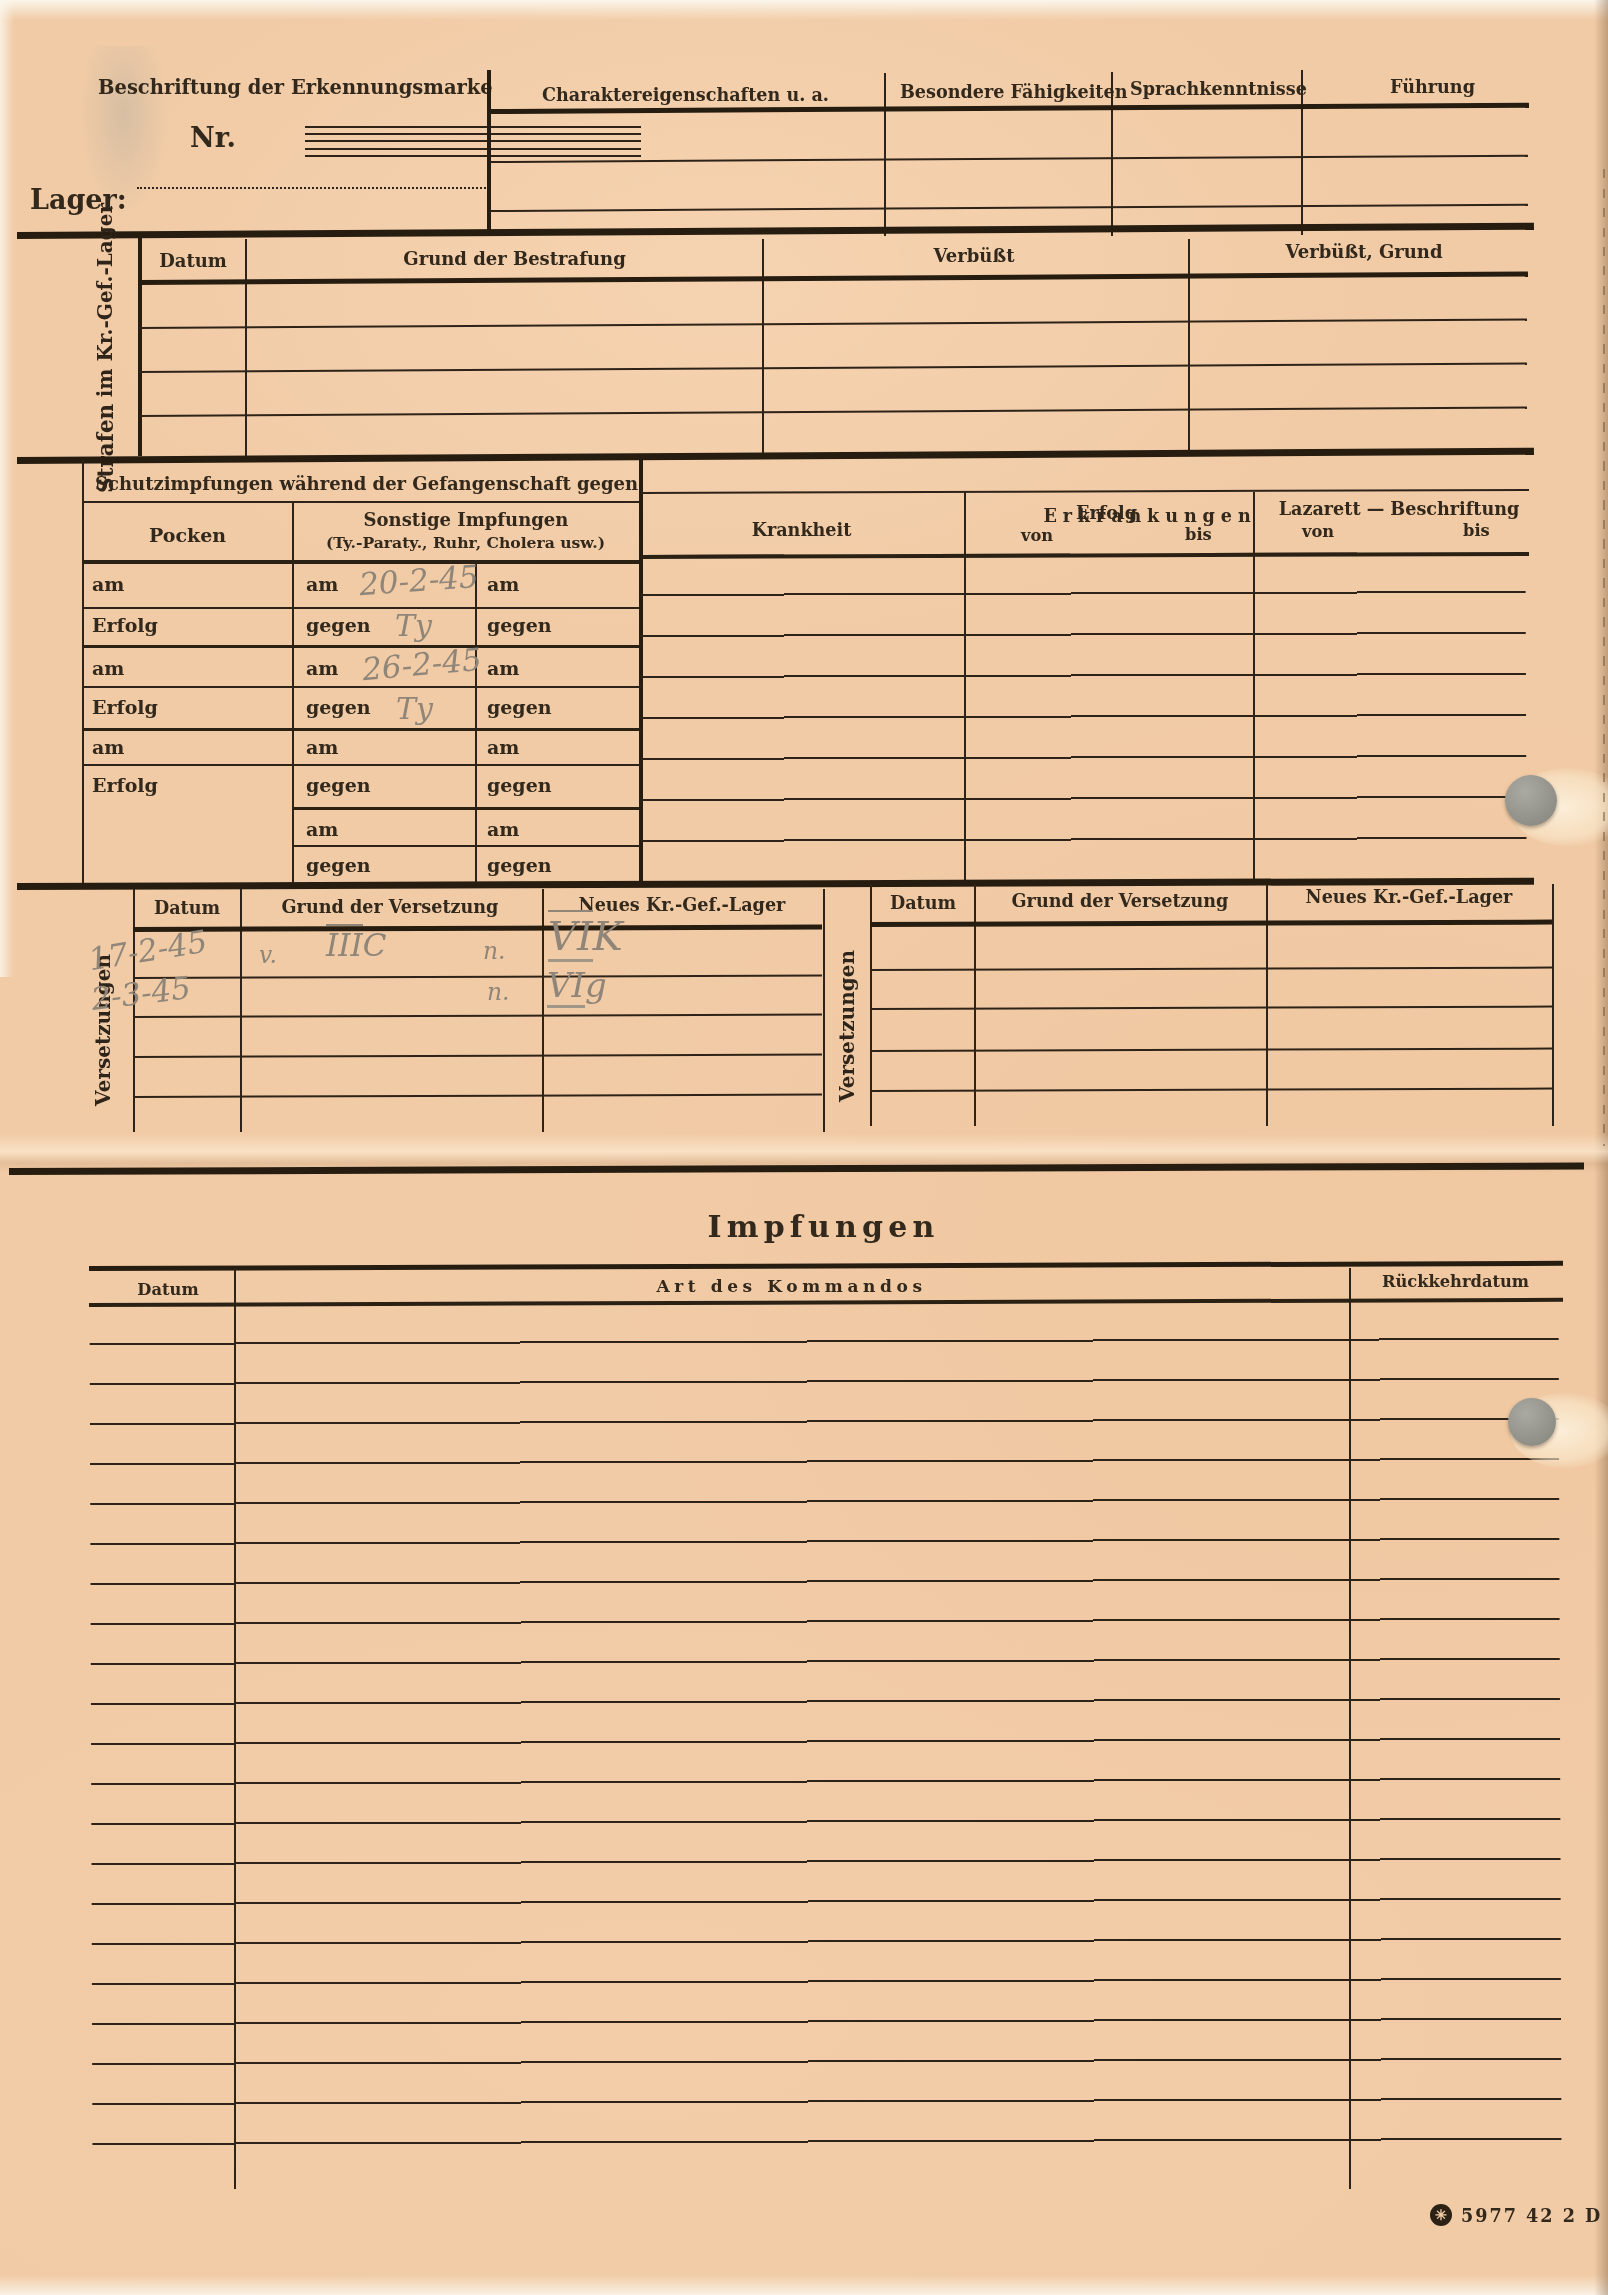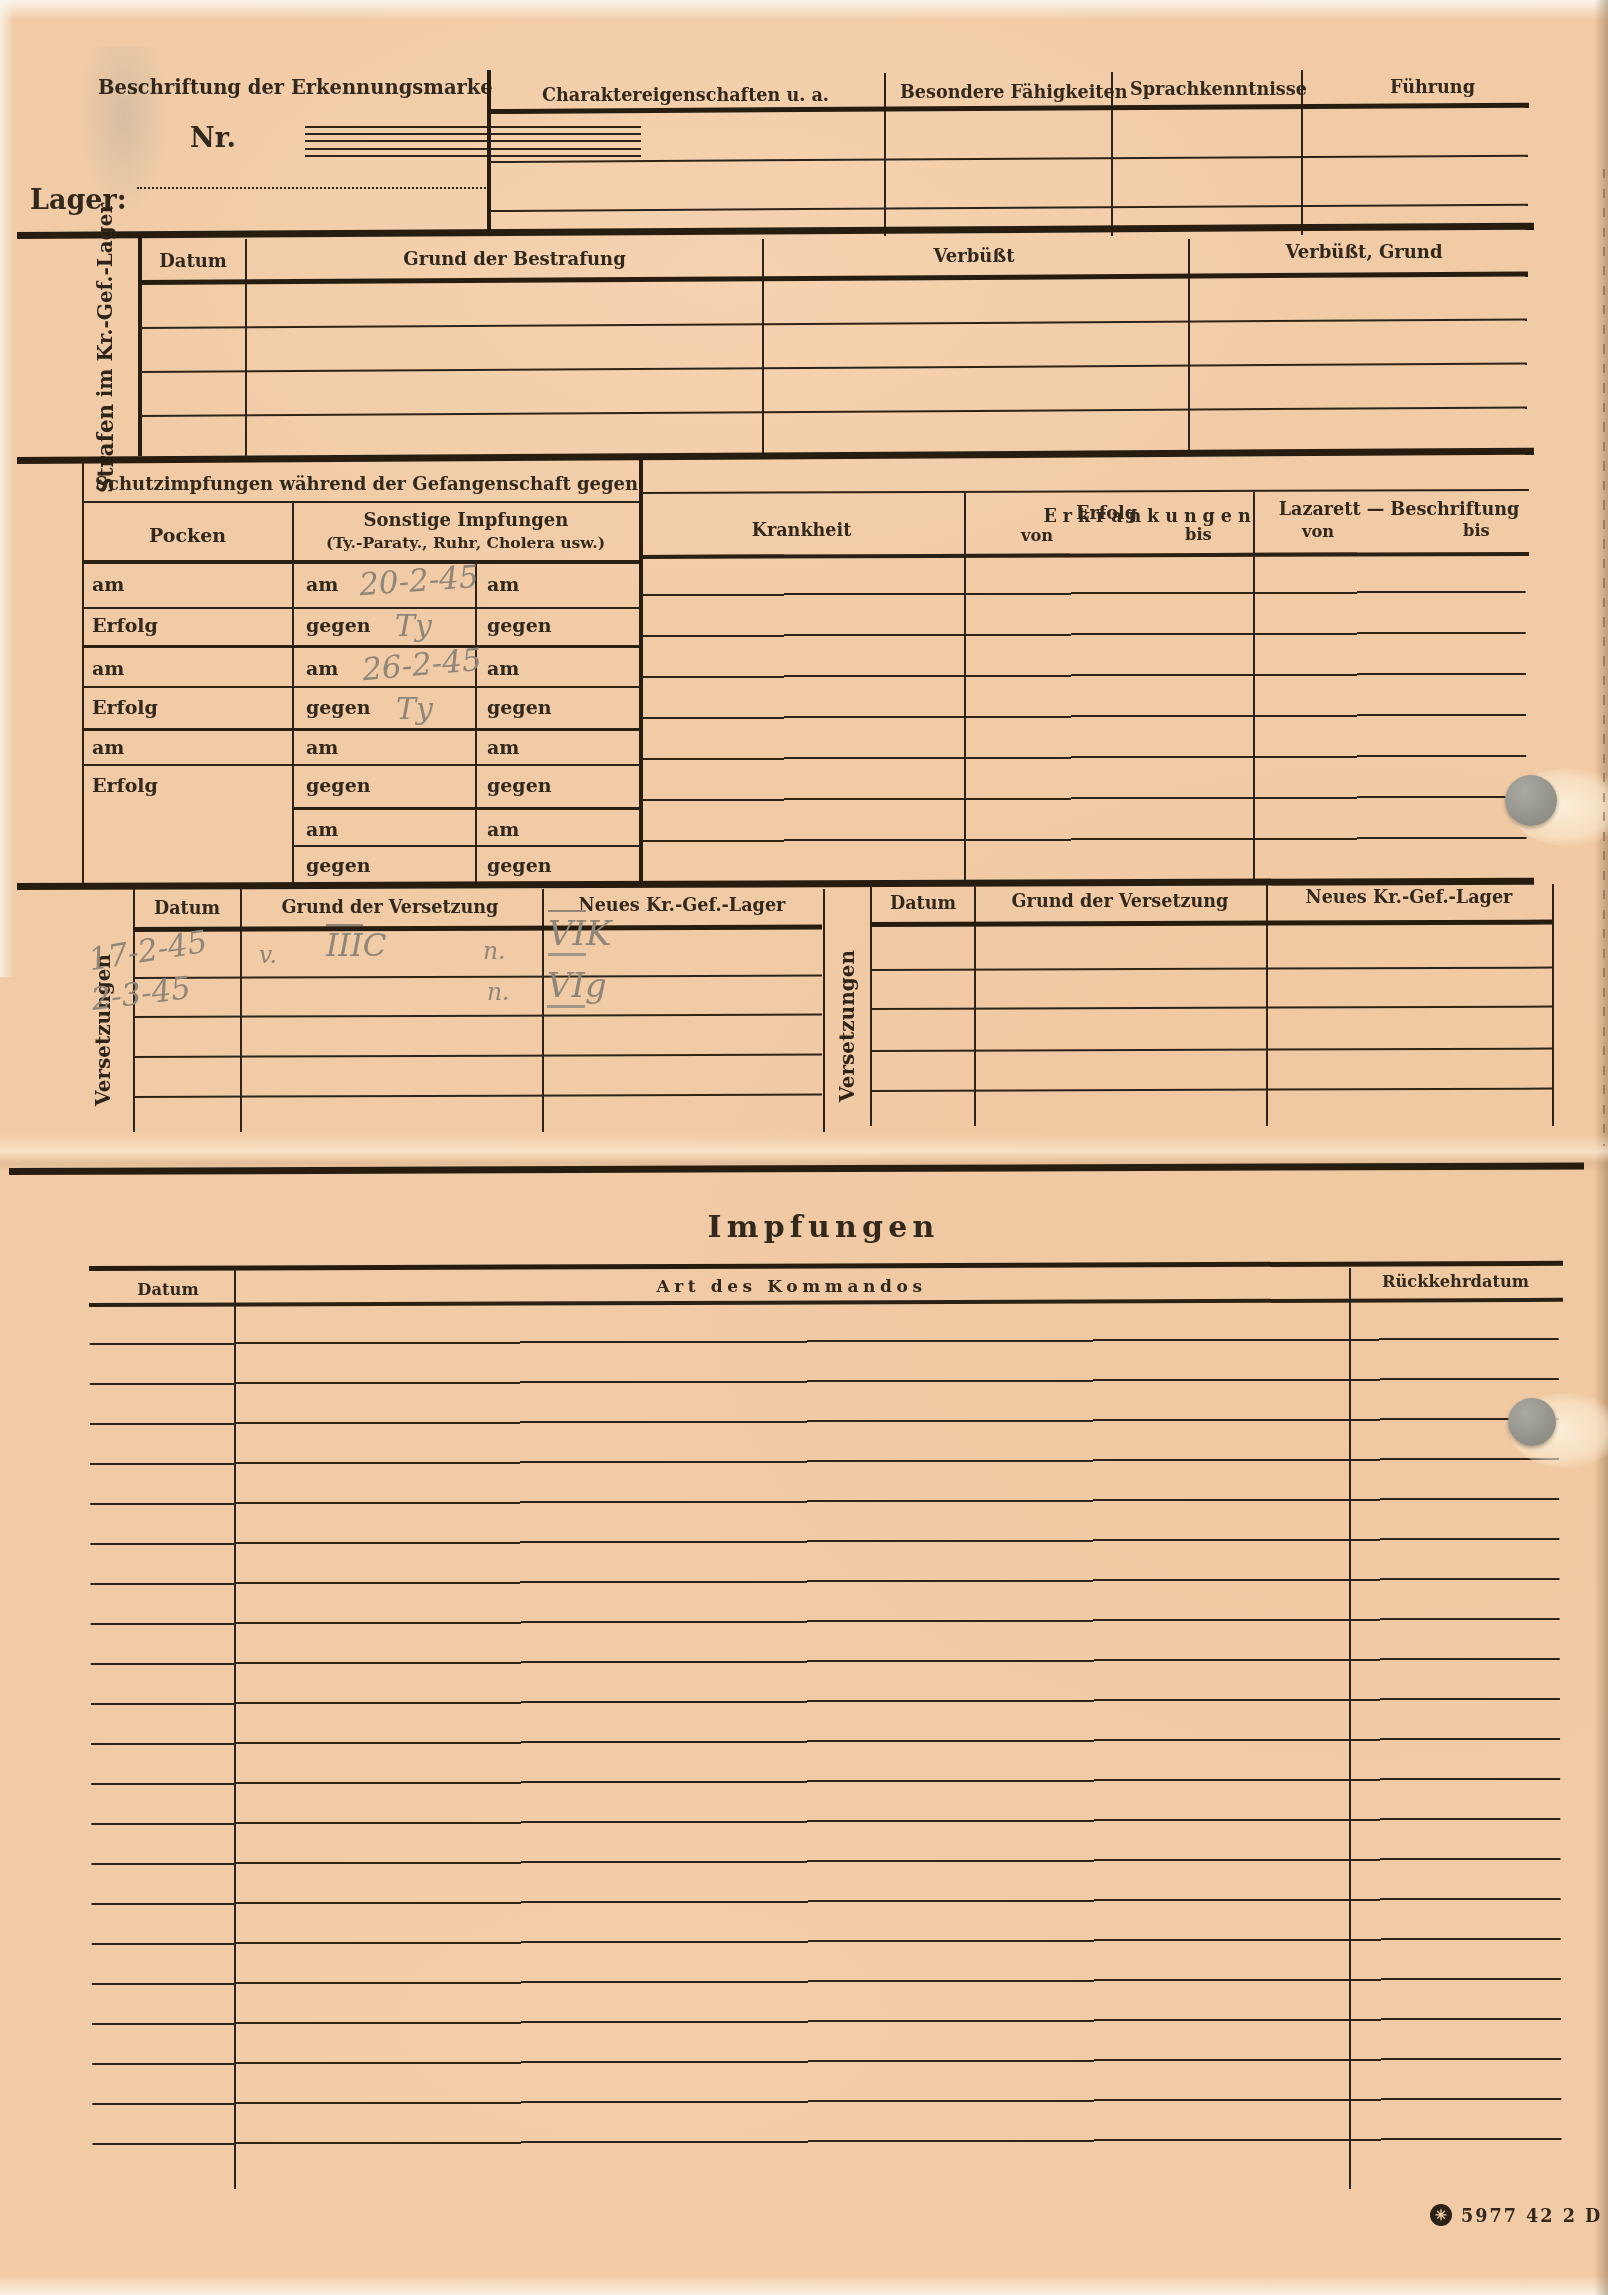--- a/index.html
+++ b/index.html
@@ -178,21 +178,21 @@
   <div class="hl tilt2" style="left:133px;top:1016px;width:689px;"></div>
   <div class="hl tilt2" style="left:133px;top:1056px;width:689px;"></div>
   <div class="hl tilt2" style="left:133px;top:1096px;width:689px;"></div>
 
   <div class="hw" style="left:88px;top:932px;font-size:31px;transform:rotate(-9deg);">17-2-45</div>
   <div class="hw" style="left:259px;top:941px;font-size:23.4px;">v.</div>
   <div class="hw" style="left:326px;top:927px;font-size:31px;">
     <span class="overl">III</span><span>C</span>
   </div>
   <div class="hw" style="left:483px;top:937px;font-size:23.4px;">n.</div>
-  <div class="hw" style="left:548px;top:913px;font-size:34px;">
+  <div class="hw" style="left:548px;top:913px;font-size:40px;">
     <span class="overl underl">VI</span><span>K</span>
   </div>
   <div class="hw" style="left:91px;top:975px;font-size:31px;transform:rotate(-7deg);">2-3-45</div>
   <div class="hw" style="left:487px;top:978px;font-size:23.4px;">n.</div>
   <div class="hw" style="left:547px;top:965px;font-size:34px;">
     <span class="underl">VI</span><span>g</span>
   </div>
 
   <div class="rot" style="left:736px;top:1003px;width:221px;height:46px;">
     <span style="font-size:20px;">Versetzungen</span>

